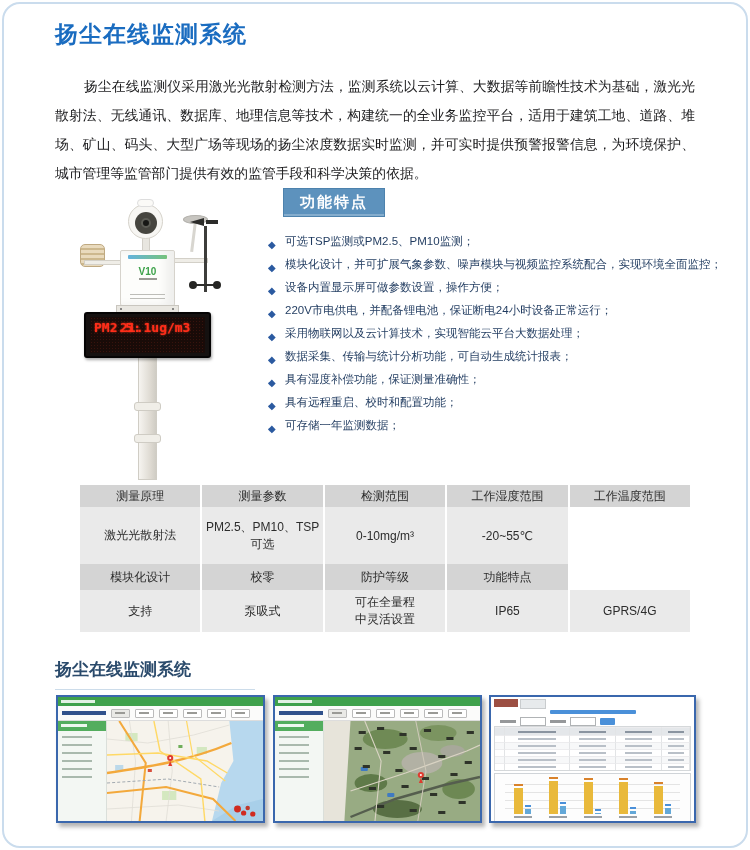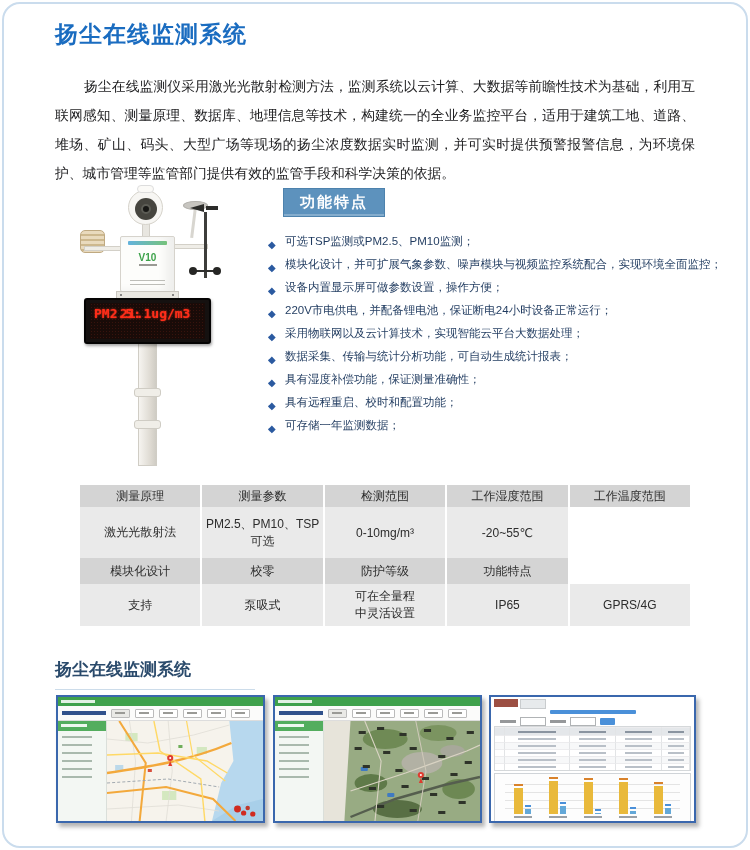--- a/index.html
+++ b/index.html
@@ -18,21 +18,21 @@
     position:absolute; left:55px; top:19px;
     font-size:23px; font-weight:bold; color:#1a6cc0; letter-spacing:1px;
   }
   .intro {
     position:absolute; left:55px; top:72px; width:640px;
     font-size:13.8px; line-height:29px; color:#1c1c1e;
     text-align:justify; text-indent:2.1em;
   }
 
   
-  .device { position:absolute; left:80px; top:186px; width:155px; height:280px; }
+  .device { position:absolute; left:80px; top:200px; width:155px; height:280px; }
   .device * { position:absolute; box-sizing:border-box; }
   .dev-pole { left:58px; top:150px; width:19px; height:130px;
     background:linear-gradient(90deg,#f6f4f0,#ddd9d1 70%,#cfccc4);
     border:1px solid #d0cdc5; }
   .dev-joint { left:54px; width:27px; height:9px; background:#f0eee8;
     border:1px solid #cfccc4; border-radius:3px; }
   .j1 { top:202px; } .j2 { top:234px; }
   .dev-led { left:4px; top:112px; width:127px; height:46px;
     background:#151110; border:2px solid #050404; border-radius:3px;
     box-shadow:1px 2px 3px rgba(0,0,0,.35); }
@@ -170,21 +170,21 @@
   .legend .sw { width:4px; height:4px; }
   .legend .lt { width:10px; height:2px; background:#9aa0a6; }
 </style>
 </head>
 <body>
 
 <div class="page-frame"></div>
 
 <div class="main-title">扬尘在线监测系统</div>
 
-<div class="intro">扬尘在线监测仪采用激光光散射检测方法，监测系统以云计算、大数据等前瞻性技术为基础，利用互联网感知、测量原理、数据库、地理信息等技术，构建统一的全业务监控平台，适用于建筑工地、道路、堆场、矿山、码头、大型广场等现场的扬尘浓度数据实时监测，并可实时提供预警报警信息，为环境保护、城市管理等监管部门提供有效的监管手段和科学决策的依据。</div>
+<div class="intro">扬尘在线监测仪采用激光光散射检测方法，监测系统以云计算、大数据等前瞻性技术为基础，激光光散射法、无线通讯、数据库、地理信息等技术，构建统一的全业务监控平台，适用于建筑工地、道路、堆场、矿山、码头、大型广场等现场的扬尘浓度数据实时监测，并可实时提供预警报警信息，为环境保护、城市管理等监管部门提供有效的监管手段和科学决策的依据。</div>
 
 <div class="device">
   <div class="dev-shield"></div>
   <div class="dev-arm-l"></div>
   <div class="dev-lamp-stem"></div>
   <div class="dev-lamp"></div>
   <div class="dev-cam-pole"></div>
   <div class="dev-cam">
     <div class="dev-cam-face">
       <div class="dev-cam-lens"></div>
@@ -232,21 +232,21 @@
   </ul>
 
 <div class="spec">
     <div class="t-row head" style="height: 22px;">
       <div class="t-cell">测量原理</div>
       <div class="t-cell">测量参数</div>
       <div class="t-cell">检测范围</div>
       <div class="t-cell">工作湿度范围</div>
       <div class="t-cell">工作温度范围</div>
     </div>
-    <div class="t-row data" style="height: 51px;">
+    <div class="t-row data" style="height: 57px;">
       <div class="t-cell">激光光散射法</div>
       <div class="t-cell">PM2.5、PM10、TSP可选</div>
       <div class="t-cell">0-10mg/m³</div>
       <div class="t-cell">-20~55℃</div>
     </div>
     <div class="t-row head" style="height: 26px;">
       <div class="t-cell">模块化设计</div>
       <div class="t-cell">校零</div>
       <div class="t-cell">防护等级</div>
       <div class="t-cell">功能特点</div>

